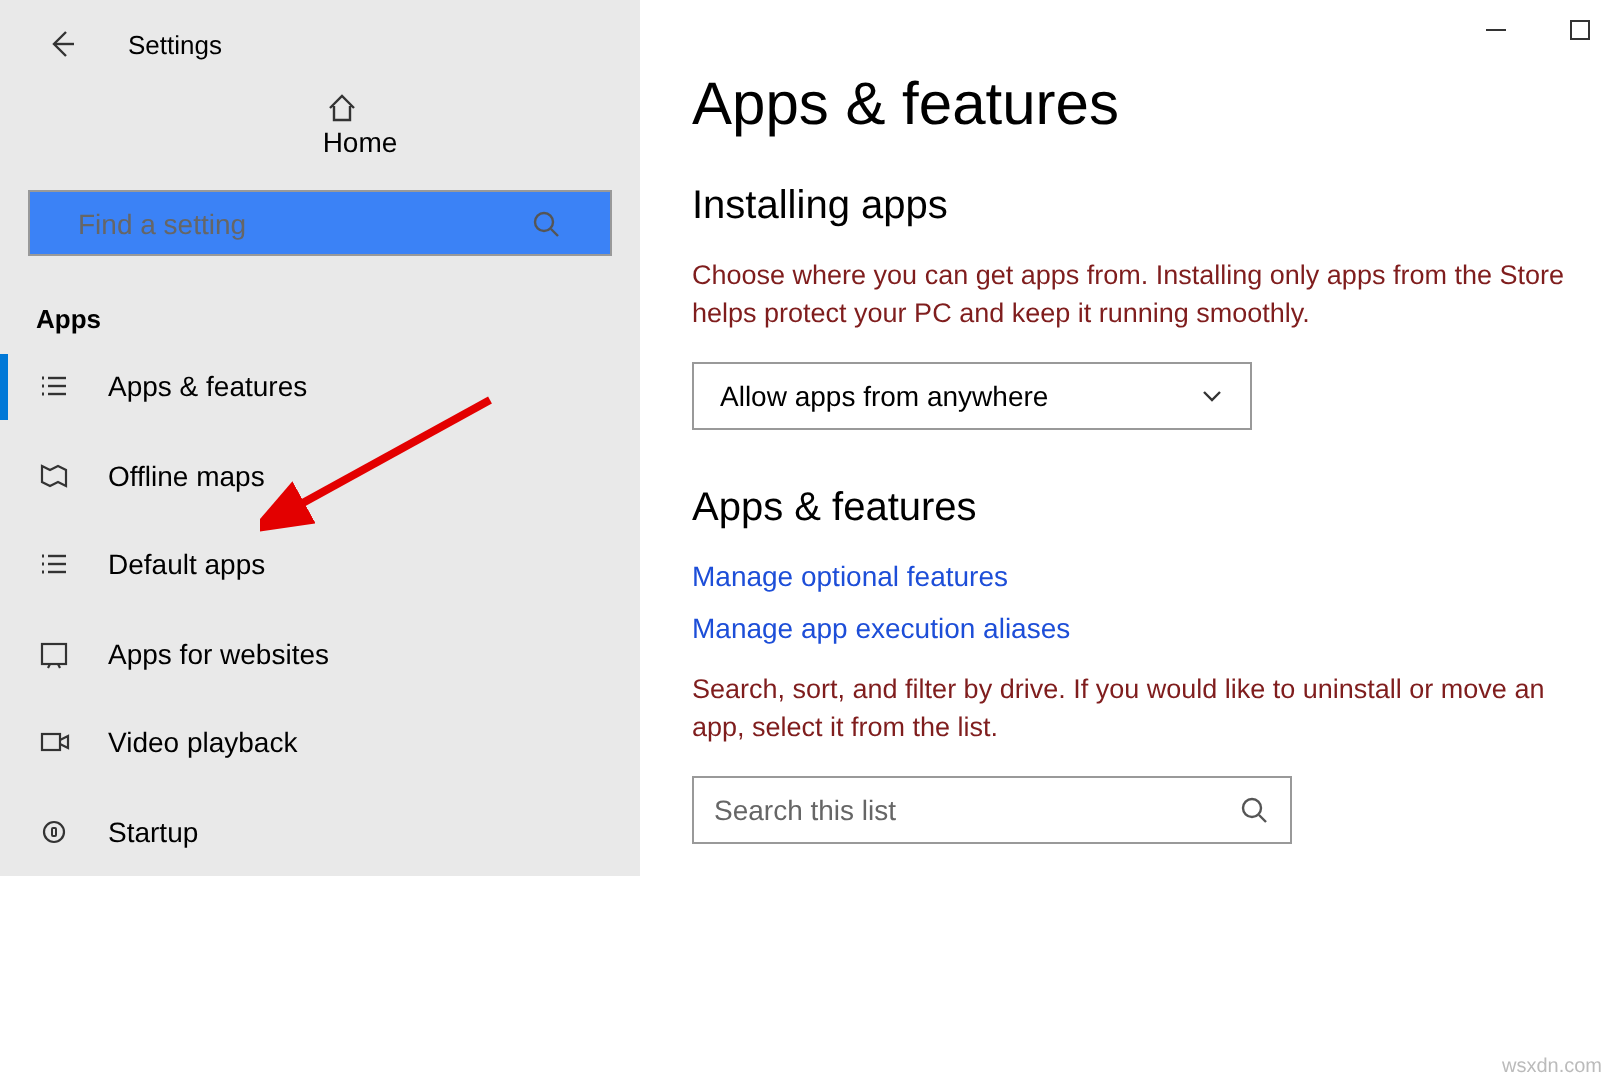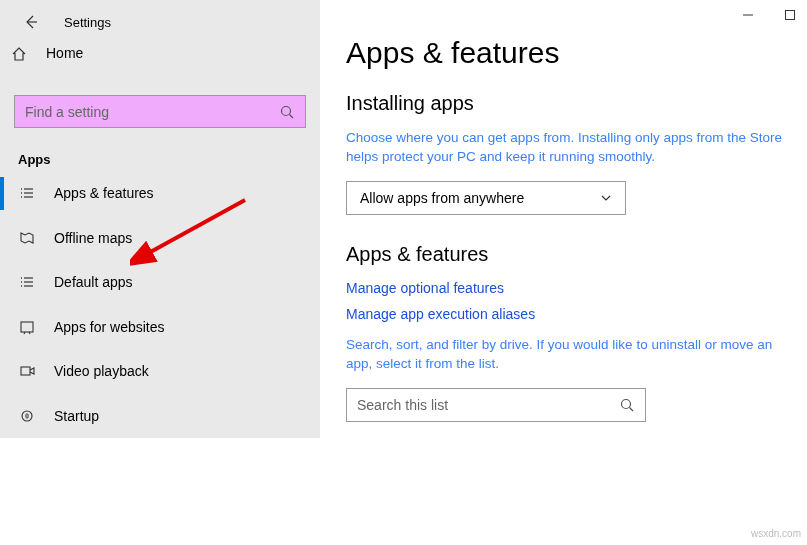--- a/index.html
+++ b/index.html
@@ -2,35 +2,35 @@
 <html><head>
   <meta charset="utf-8">
   <style>
     * { box-sizing: border-box; margin: 0; padding: 0; font-family: "Segoe UI", Arial, sans-serif; }
     body { width: 807px; height: 545px; background: #fff; overflow: hidden; position: relative; }
     .window { display: flex; height: 438px; border-radius: 17px; }
     .sidebar { width: 320px; background: #e9e9e9; display: flex; flex-direction: column; }
     .topbar { display: flex; align-items: center; height: 46px; padding-left: 20px; }
     .back-btn { width: 22px; height: 22px; display: inline-flex; align-items: center; justify-content: center; cursor: pointer; }
     .title { font-size: 13px; margin-left: 22px; }
-    .home-row { display: flex; align-items: flex-start; height: 44px; padding-left: 10px; cursor: pointer; }
+    .home-row { display: flex; align-items: center; height: 44px; padding-left: 22px; cursor: pointer; flex-direction: column; }
     .home-row .icon { width: 18px; height: 18px; display: inline-flex; align-items: center; justify-content: center; }
     .home-row span.label { margin-left: 18px; font-size: 14px; }
-    .searchbox { margin: 8px 14px 0 14px; border: 1px solid #999; height: 34px; display: flex; align-items: center; padding: 0 10px; background: #f0abfc; }
+    .searchbox { margin: 8px 14px 0 14px; border: 1px solid #999; height: 34px; display: flex; align-items: center; padding: 0 24px; background: #3b82f6; }
     .searchbox input { border: none; outline: none; background: transparent; flex: 1; font-size: 14px; color: #333; }
     .searchbox input::placeholder { color: #666; }
     .section-label { font-weight: 600; font-size: 13px; margin: 24px 0 4px 18px; }
     .nav-item { display: flex; align-items: center; height: 46px; padding-left: 18px; cursor: pointer; position: relative; }
     .nav-item .icon { width: 18px; height: 18px; display: inline-flex; align-items: center; justify-content: center; }
     .nav-item span.label { margin-left: 18px; font-size: 14px; }
     .nav-item.active::before { content: ""; position: absolute; left: 0; top: 6px; bottom: 6px; width: 4px; background: #0078d7; }
     .content { flex: 1; background: #fff; padding: 36px 10px 20px 26px; overflow: hidden; }
     .content h1 { font-size: 30px; font-weight: 400; margin-bottom: 22px; }
     .content h2 { font-size: 20px; font-weight: 400; margin-top: 8px; margin-bottom: 14px; }
-    .content p.desc { font-size: 13.5px; line-height: 1.4; color: #3b82f6; margin-bottom: 14px; max-width: 440px; }
+    .content p.desc { font-size: 13.5px; line-height: 1.4; color: #7f1d1d; margin-bottom: 14px; max-width: 440px; }
     .dropdown { border: 1px solid #999; height: 34px; width: 280px; display: flex; align-items: center; padding: 0 13px; font-size: 14px; cursor: pointer; justify-content: space-between; margin-bottom: 28px; gap: 36px; }
     .link { color: #1d4ed8; font-size: 14px; margin: 10px 0; display: block; cursor: pointer; }
     .searchlist { border: 1px solid #999; height: 34px; width: 300px; display: flex; align-items: center; padding: 0 10px; margin-top: 8px; }
     .searchlist input { border: none; outline: none; flex: 1; font-size: 14px; }
     .searchlist input::placeholder { color: #666; }
     .sortrow { display: flex; gap: 34px; margin-top: 20px; font-size: 14px; align-items: center; }
     .sortctl { display: flex; align-items: center; gap: 6px; cursor: pointer; }
     .win-controls { position: absolute; top: 8px; right: 10px; display: flex; gap: 28px; }
     .win-controls div { width: 14px; height: 14px; display: flex; align-items: center; justify-content: center; cursor: pointer; }
     .arrow-annotation { position: absolute; left: 130px; top: 190px; pointer-events: none; }

